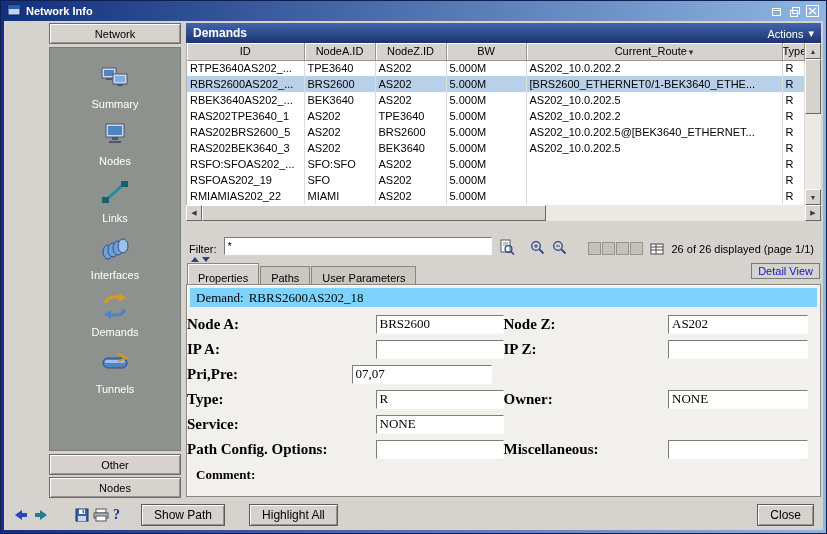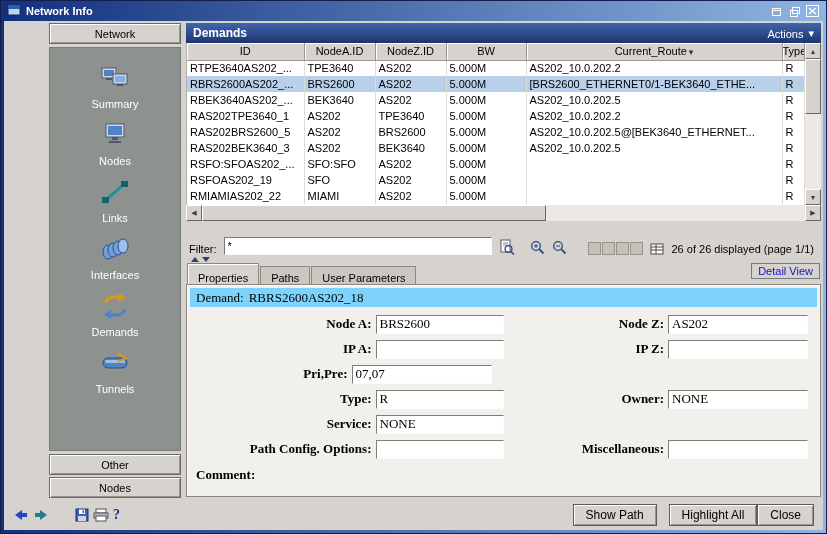--- a/index.html
+++ b/index.html
@@ -80,32 +80,32 @@
                  color:#1414c8; font-size:11px; padding:1px 6px; cursor:pointer; }
 
   
   .detail-panel { flex:1; border:1px solid #8a877f; background:#f1f0ec; box-shadow:inset 1px 1px 0 #fff;
                   margin-bottom:3px; display:flex; flex-direction:column; overflow:hidden; }
   .demand-strip { margin:3px 3px 0 3px; height:19px; background:#7dd3fc; display:flex; align-items:center;
                   gap:5px; padding:0 6px; font-family:"Liberation Serif", serif; font-size:13px; font-weight:normal; }
   .form { padding-top:6px; display:flex; flex-direction:column; gap:3px; }
   .form-row { display:flex; align-items:center; height:22px; }
   .half { width:50%; display:flex; align-items:center; }
-  .flabel { flex:1; text-align:right; font-family:"Liberation Serif", serif; font-size:13px; font-weight:bold;
-            padding-right:4px; white-space:nowrap;margin-left:30px; }
+  .flabel { flex:1; font-family:"Liberation Serif", serif; font-size:15px; font-weight:bold;
+            padding-right:4px; white-space:nowrap; }
   .field { height:19px; border:1px solid; border-color:#807d76 #fdfcf9 #fdfcf9 #807d76; background:#fff;
            font-family:"Liberation Serif", serif; font-size:13px; padding:0 3px; }
   .half.lft .field { width:128px; }
   .half.rgt .field { width:140px; margin-right:12px; }
   .comment-row { padding:7px 0 0 9px; font-family:"Liberation Serif", serif; font-size:13px; font-weight:bold; }
 
   
   .footer { height:30px; display:flex; align-items:center; padding:0 9px; flex:0 0 auto; }
   .footer-left { width:128px; display:flex; align-items:center; gap:4px; flex:0 0 auto; }
-  .footer-center { flex:1; display:flex; justify-content:flex-end; gap:12px; }
+  .footer-center { flex:1; display:flex; justify-content:flex-start; gap:24px; }
   .push-btn { height:22px; background:#d6d3ce; border:1px solid #5f5c56; padding:0 12px; font-size:12px;
               font-family:inherit; box-shadow:inset 1px 1px 0 #fff, inset -1px -1px 0 #96938c; cursor:pointer; color:#000; }
   .ico-btn { display:grid; place-items:center; cursor:pointer; }
   .gap-left { margin-left:22px; }
   .help-q { color:#17308a; font-weight:bold; font-family:"Liberation Serif", serif; font-size:14px; }
 </style>
 </head>
 <body>
 
 <div class="frame">

